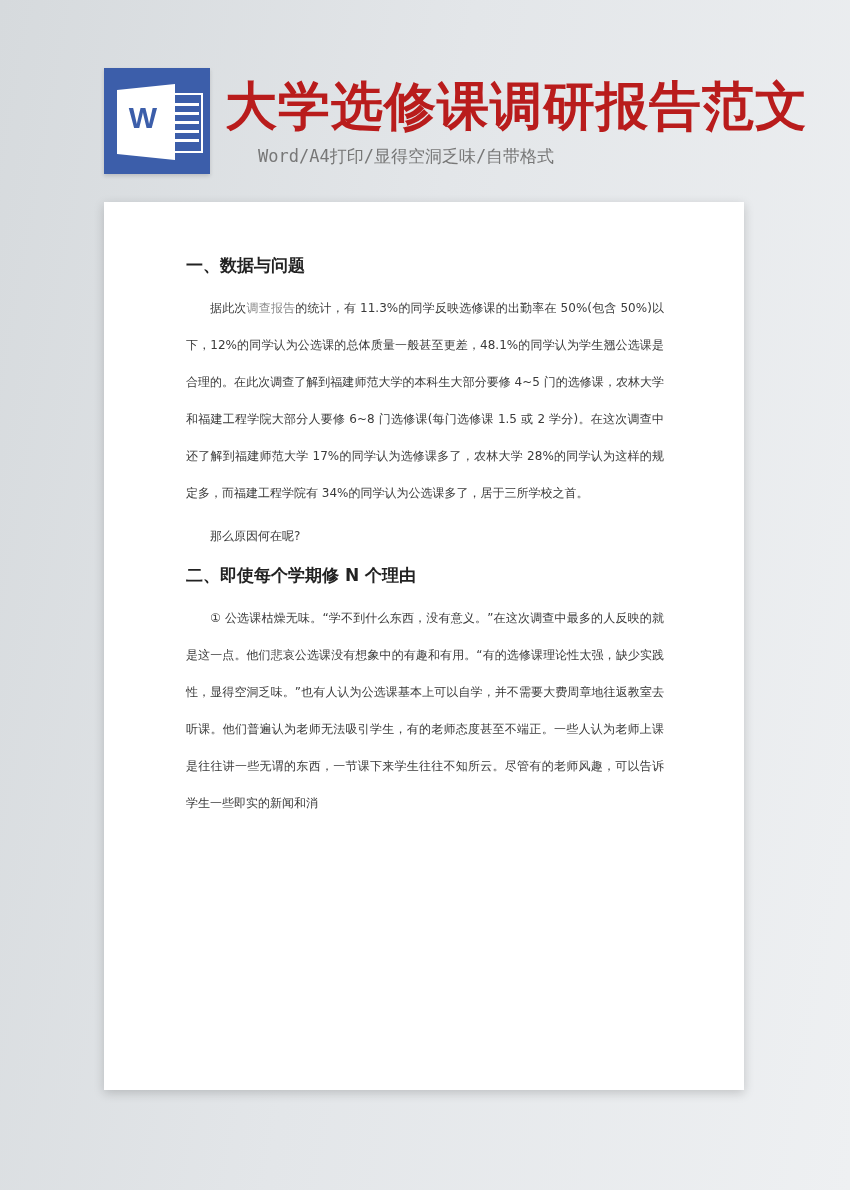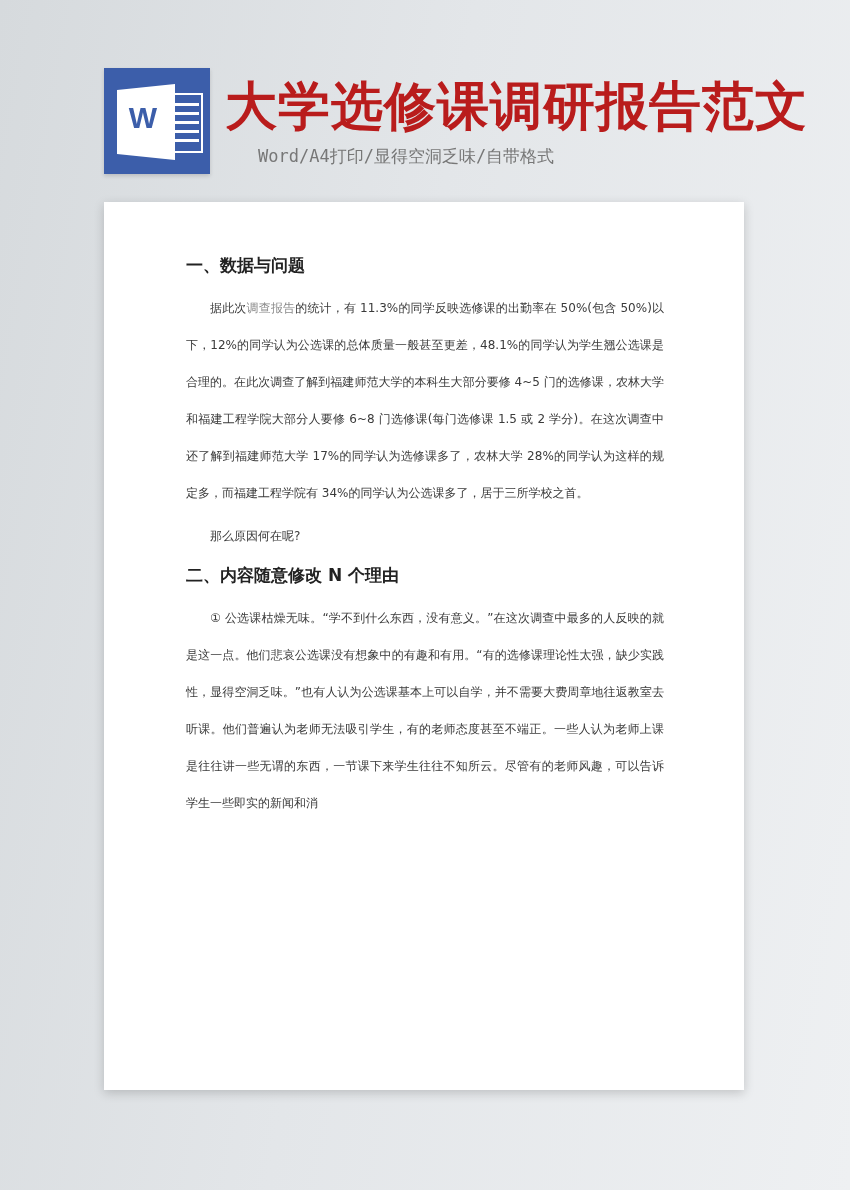--- a/index.html
+++ b/index.html
@@ -72,16 +72,16 @@
 </div>
 
 <h1 class="title">大学选修课调研报告范文</h1>
 <div class="subtitle">Word/A4打印/显得空洞乏味/自带格式</div>
 
 <div class="page">
   <div class="content">
     <h2 class="heading h1">一、数据与问题</h2>
     <p class="para"><span>据此次</span><span class="link">调查报告</span><span>的统计，有 11.3%的同学反映选修课的出勤率在 50%(包含 50%)以下，12%的同学认为公选课的总体质量一般甚至更差，48.1%的同学认为学生翘公选课是合理的。在此次调查了解到福建师范大学的本科生大部分要修 4~5 门的选修课，农林大学和福建工程学院大部分人要修 6~8 门选修课(每门选修课 1.5 或 2 学分)。在这次调查中还了解到福建师范大学 17%的同学认为选修课多了，农林大学 28%的同学认为这样的规定多，而福建工程学院有 34%的同学认为公选课多了，居于三所学校之首。</span></p>
     <p class="para" style="line-height:28px; margin-bottom:8px;">那么原因何在呢?</p>
-    <h2 class="heading h2">二、内容随意修改 N 个理由</h2>
+    <h2 class="heading h2">二、即使每个学期修 N 个理由</h2>
     <p class="para">① 公选课枯燥无味。“学不到什么东西，没有意义。”在这次调查中最多的人反映的就是这一点。他们悲哀公选课没有想象中的有趣和有用。“有的选修课理论性太强，缺少实践性，显得空洞乏味。”也有人认为公选课基本上可以自学，并不需要大费周章地往返教室去听课。他们普遍认为老师无法吸引学生，有的老师态度甚至不端正。一些人认为老师上课是往往讲一些无谓的东西，一节课下来学生往往不知所云。尽管有的老师风趣，可以告诉学生一些即实的新闻和消</p>
   </div>
 </div>
 
 </body></html>

